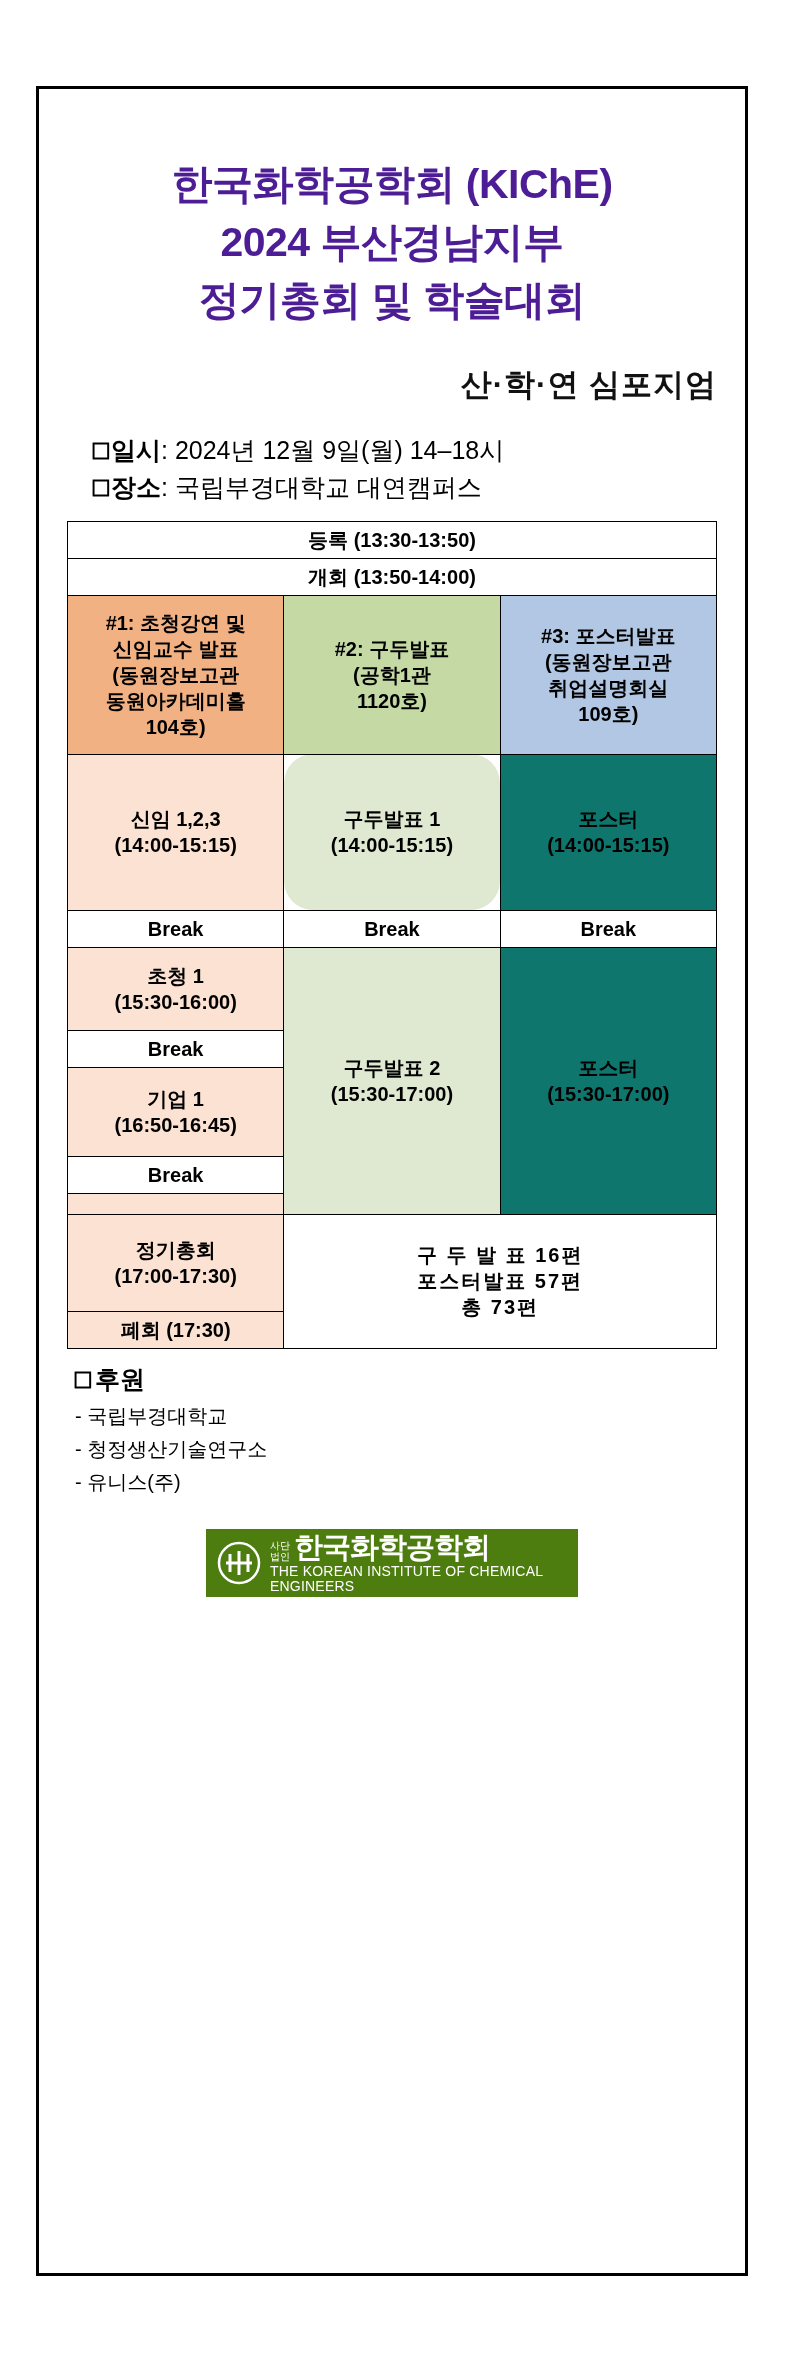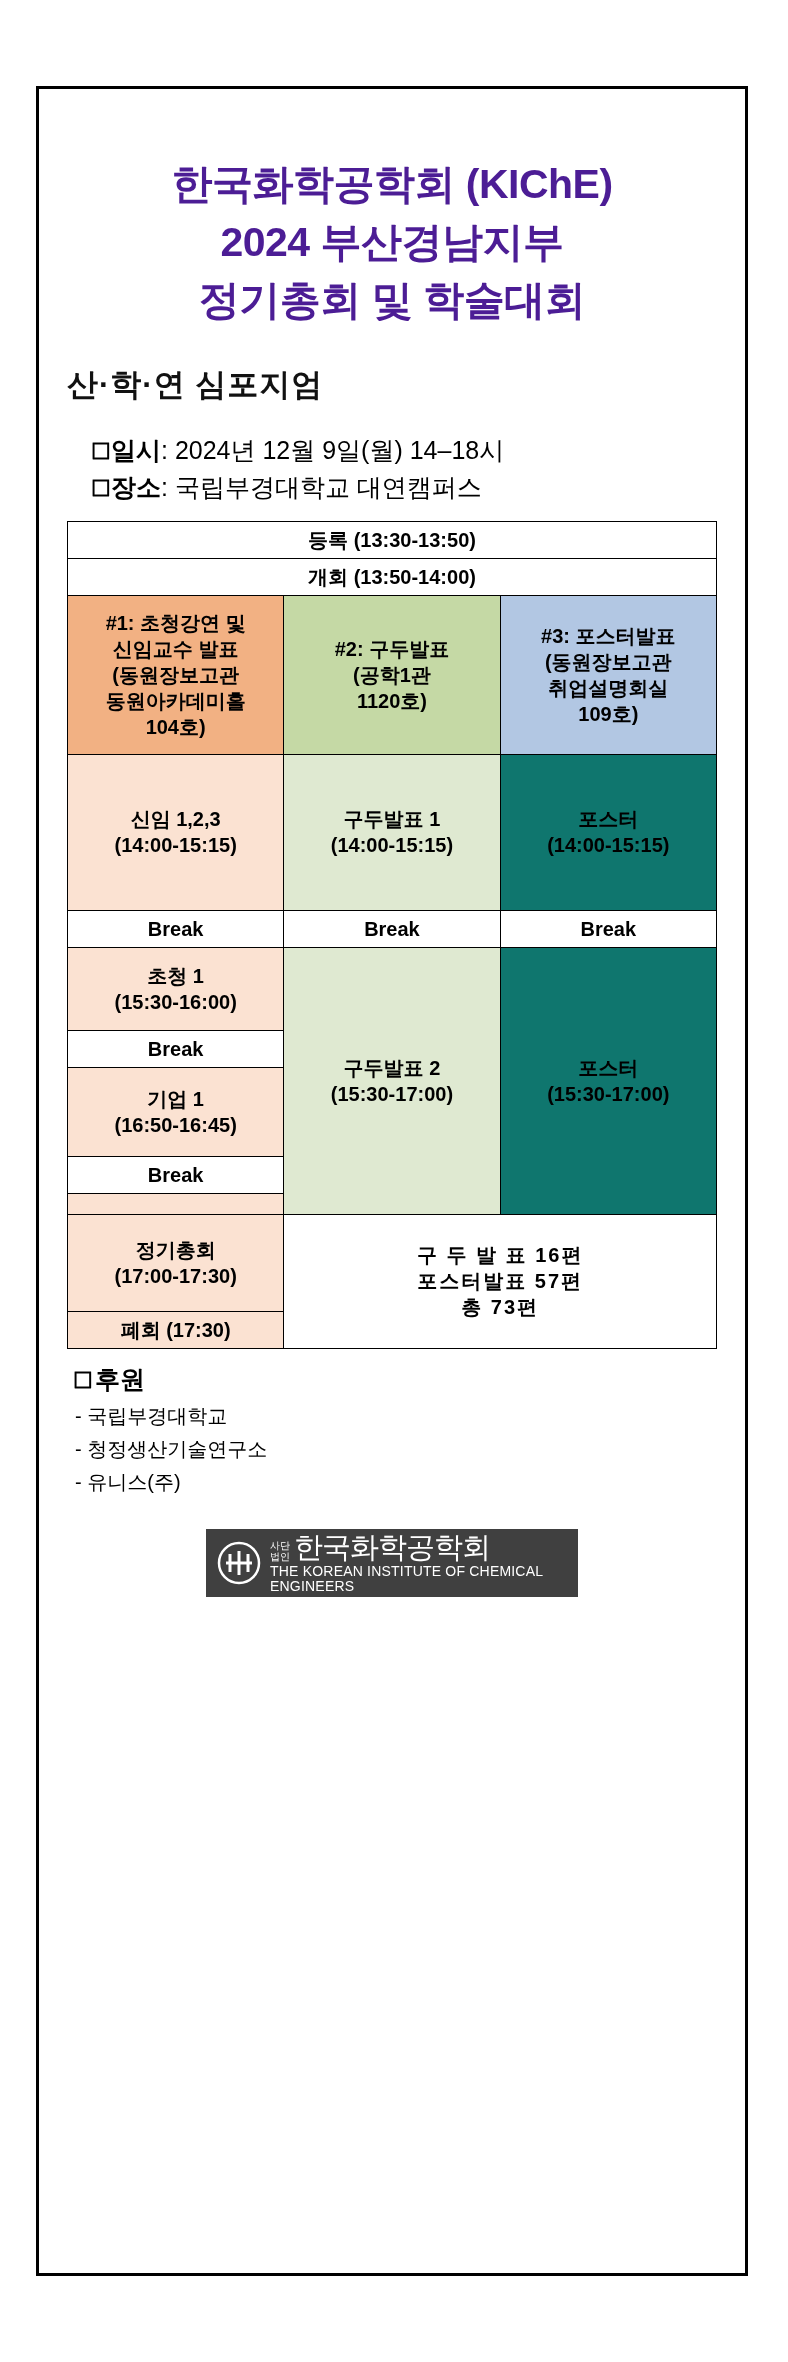--- a/index.html
+++ b/index.html
@@ -30,21 +30,21 @@
     font-weight: bold;
     font-size: 41px;
     line-height: 1.42;
     margin-top: 26px;
     letter-spacing: -0.5px;
   }
   .title-block div {
     white-space: nowrap;
   }
   .subtitle {
-    text-align: left;
+    text-align: right;
     font-weight: bold;
     font-size: 31px;
     color: #111111;
     margin-top: 34px;
     letter-spacing: 1px;
   }
   .info-list {
     margin-top: 26px;
     padding-left: 24px;
     font-size: 25px;
@@ -120,21 +120,21 @@
   }
 
   .logo-wrap {
     margin-top: 30px;
     display: flex;
     justify-content: center;
   }
   .logo {
     width: 372px;
     height: 68px;
-    background: #404040;
+    background: #4d7c0f;
     display: flex;
     align-items: center;
     padding: 0 10px;
     box-sizing: border-box;
   }
   .logo-mark {
     width: 46px;
     height: 46px;
     flex: 0 0 46px;
     display: flex;
@@ -152,21 +152,21 @@
     align-items: flex-end;
   }
   .logo-kor .small {
     font-size: 10px;
     line-height: 1.05;
     margin-right: 4px;
     text-align: center;
   }
   .logo-kor .big {
     font-size: 29px;
-    font-weight: normal;
+    font-weight: bold;
     letter-spacing: -1px;
   }
   .logo-eng {
     font-size: 14px;
     letter-spacing: 0.2px;
     margin-top: 2px;
   }
 </style>
 </head>
 <body>
@@ -213,21 +213,21 @@
 (공학1관
 1120호)</td>
         <td class="c-blue-dark header-cell" style="white-space:pre-line;">#3: 포스터발표
 (동원장보고관
 취업설명회실
 109호)</td>
       </tr>
       <tr>
         <td class="c-orange-lite" style="height:145px; white-space:pre-line;">신임 1,2,3
 (14:00-15:15)</td>
-        <td class="c-green-lite" style="white-space:pre-line;">구두발표 1
+        <td class="c-green-lite" style="white-space:pre-line;border-radius:29px;">구두발표 1
 (14:00-15:15)</td>
         <td class="c-blue-lite" style="white-space:pre-line;">포스터
 (14:00-15:15)</td>
       </tr>
       <tr>
         <td class="c-white">Break</td>
         <td class="c-white">Break</td>
         <td class="c-white">Break</td>
       </tr>
       <tr>

